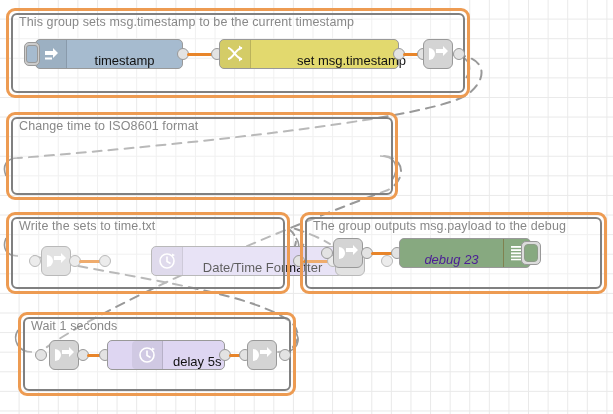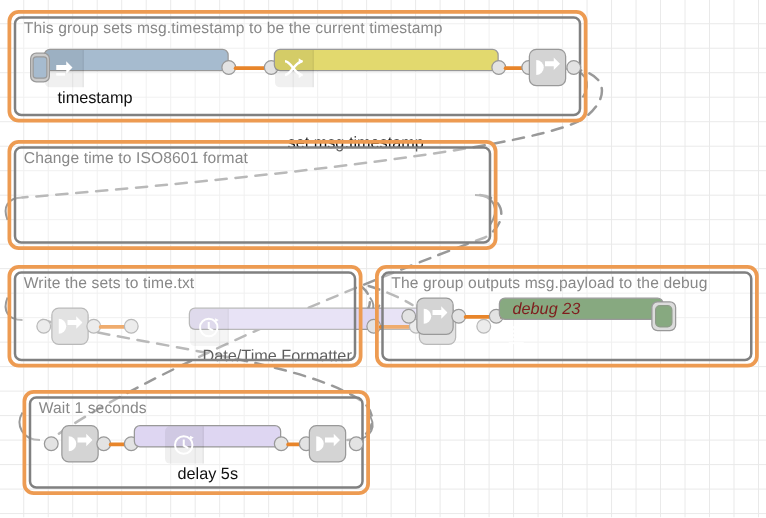--- a/index.html
+++ b/index.html
@@ -37,26 +37,25 @@
   .glabel{
     position:absolute;left:10px;top:4px;
     font-size:12.5px;color:#888888;white-space:nowrap;
     letter-spacing:0.1px;
   }
 
   
   .node{
     position:absolute;
     box-sizing:border-box;
-    height:18px;
+    height:30px;
     border:1px solid #999999;
     border-radius:5px;
-    display:flex;align-items:flex-start;
+    display:flex;align-items:flex-end;
     background:#dddddd;
-    flex-direction:column;
   }
   .node .iconbox{
     width:30px;height:100%;
     display:flex;align-items:center;justify-content:center;
     border-right:1px solid rgba(0,0,0,0.12);
     border-top-left-radius:4px;border-bottom-left-radius:4px;
     background:rgba(0,0,0,0.06);
     flex:0 0 30px;
   }
   .node .label{
@@ -64,21 +63,21 @@
     padding:0 10px;
     font-size:13px;color:#111111;
     white-space:nowrap;text-align:center;
   }
 
   .node.inject{background:#a6bbcf;}
   .node.change{background:#e2d96e;gap:36px;}
   .node.datetime{background:#ded6f2;}
   .node.delay{background:#ded6f2;padding-left:24px;}
   .node.debug{background:#87a980;}
-  .node.debug .label{font-style:italic;font-size:13px;color:#7f1d1d;}
+  .node.debug .label{font-style:italic;font-size:13px;color:#4c1d95;}
 
   
   .injbtn{
     position:absolute;left:-12px;top:2px;
     width:16px;height:24px;
     box-sizing:border-box;
     background:#cccccc;border:1px solid #999999;
     border-radius:5px;
     display:flex;align-items:center;justify-content:center;
   }

